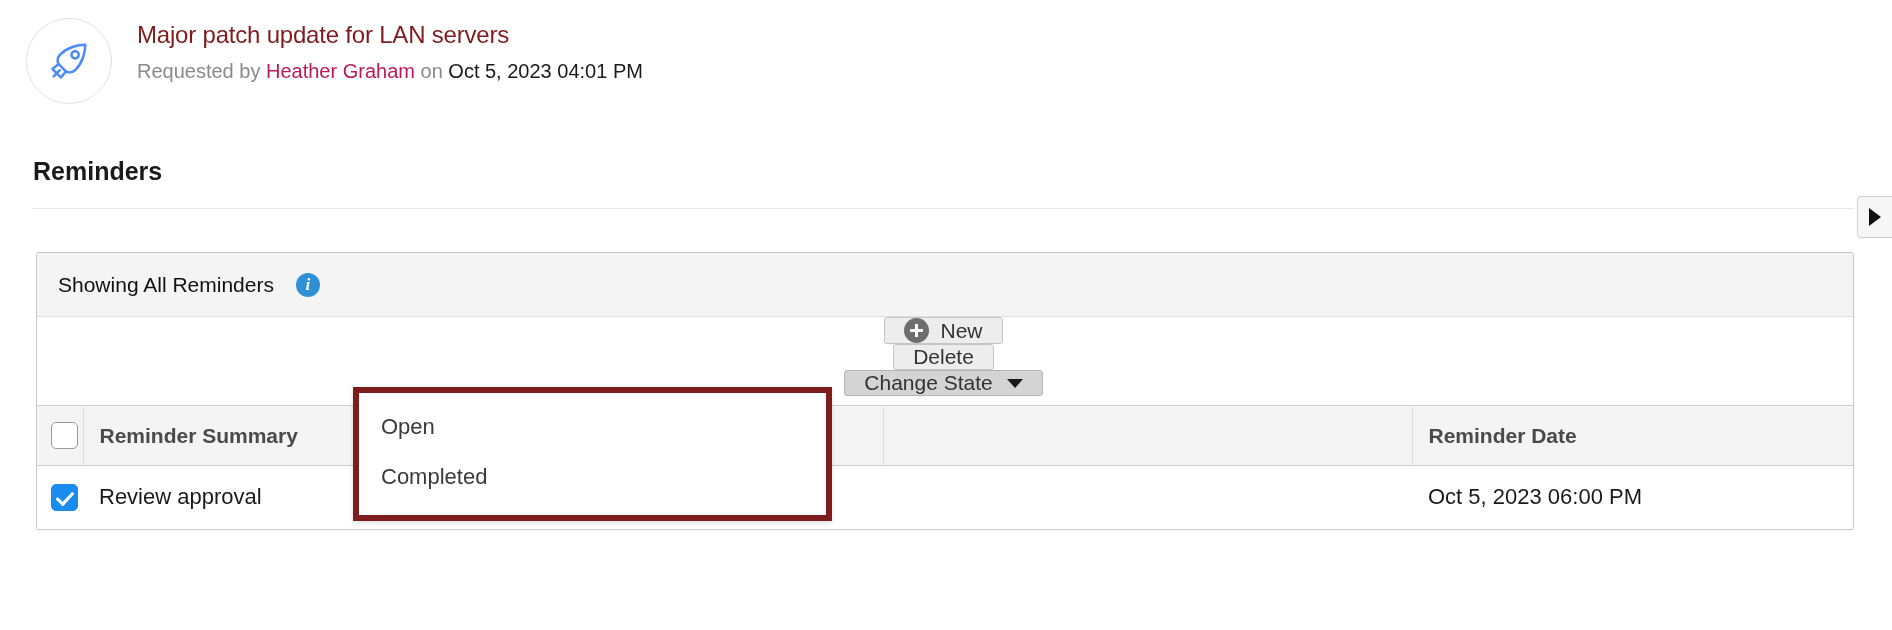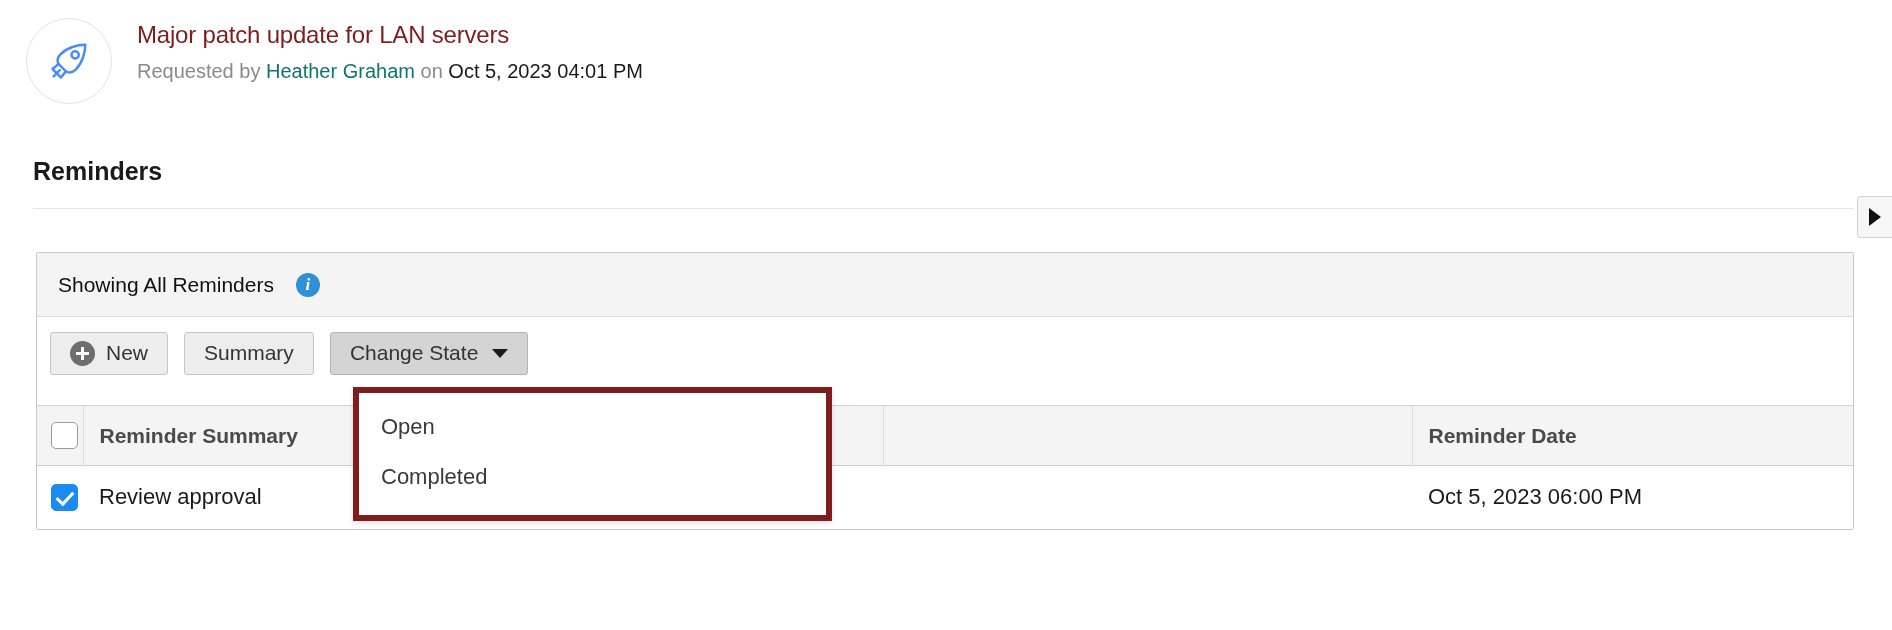--- a/index.html
+++ b/index.html
@@ -47,21 +47,21 @@
   }
   .header-sub {
     margin-top: 11px;
     font-size: 20px;
     line-height: 1.2;
     color: #8a8a8a;
     white-space: nowrap;
   }
   .header-sub .req-label { color: #8a8a8a; }
   .header-sub .req-user {
-    color: #0f766e;
+    color: #be185d;
     cursor: pointer;
   }
   .header-sub .req-on { color: #8a8a8a; }
   .header-sub .req-date { color: #1a1a1a; }
 
   
   .section-wrap {
     margin-top: 53px;
     padding-left: 33px;
     padding-right: 38px;
@@ -120,20 +120,21 @@
   }
 
   
   .toolbar {
     height: 72px;
     display: flex;
     align-items: center;
     padding-left: 13px;
     background: #ffffff;
     position: relative;
+    flex-direction: column;
   }
   .btn {
     height: 43px;
     border: 1px solid #c6c6c6;
     background: #ededed;
     border-radius: 3px;
     font-size: 21px;
     color: #333333;
     display: inline-flex;
     align-items: center;
@@ -321,21 +322,21 @@
       <span class="panel-head-title">Showing All Reminders</span>
       <span class="info-icon">i</span>
     </div>
 
     <div class="toolbar">
       <div class="btn">
         <span class="plus-icon"></span>
         <span>New</span>
       </div>
       <div class="btn">
-        <span>Summary</span>
+        <span>Delete</span>
       </div>
       <div class="btn pressed">
         <span>Change State</span>
         <span class="caret"></span>
       </div>
 
       <div class="dropdown">
         <div class="dropdown-item">Open</div>
         <div class="dropdown-item">Completed</div>
       </div>

